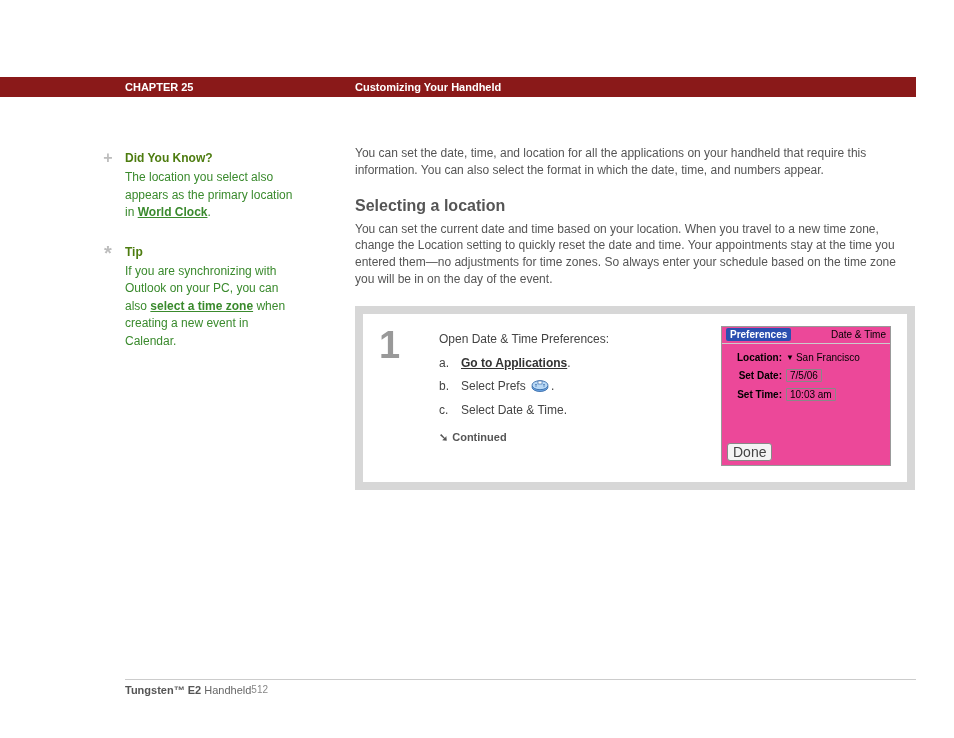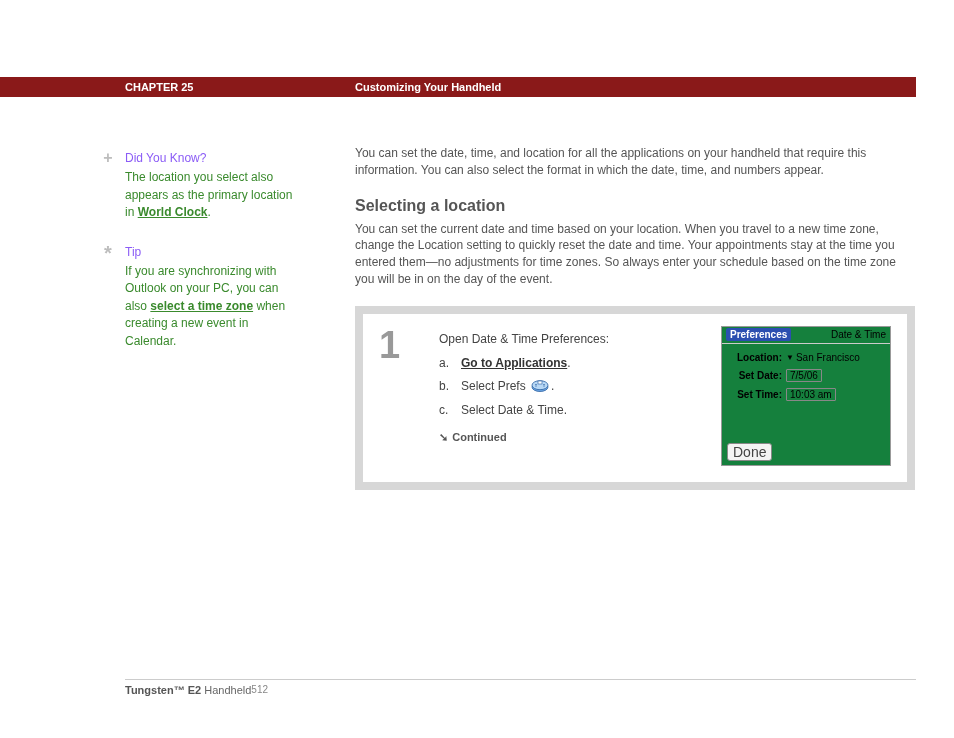--- a/index.html
+++ b/index.html
@@ -56,22 +56,22 @@
     top: 0;
     width: 16px;
     height: 16px;
     color: #bdbdbd;
     font-weight: bold;
     font-size: 16px;
     text-align: center;
     line-height: 16px;
   }
   .sidebar-heading {
-    color: #8b5cf6;
-    font-weight: normal;
+    color: #4d7c0f;
+    font-weight: bold;
     margin-bottom: 2px;
   }
   .sidebar-body {
     color: #3a8a2d;
   }
   .sidebar-link {
     color: #3a8a2d;
     font-weight: bold;
     text-decoration: underline;
   }
@@ -153,21 +153,21 @@
   .continued-arrow {
     display: inline-block;
     margin-right: 4px;
     font-size: 11px;
   }
   .preview {
     width: 170px;
     flex-shrink: 0;
     border: 1px solid #999;
     font-size: 10px;
-    background: #15803d;
+    background: #ec4899;
     position: relative;
     height: 140px;
     box-sizing: border-box;
   }
   .preview-header {
     height: 16px;
     display: flex;
     align-items: center;
     padding: 0 4px;
     border-bottom: 1px solid #ccc;

